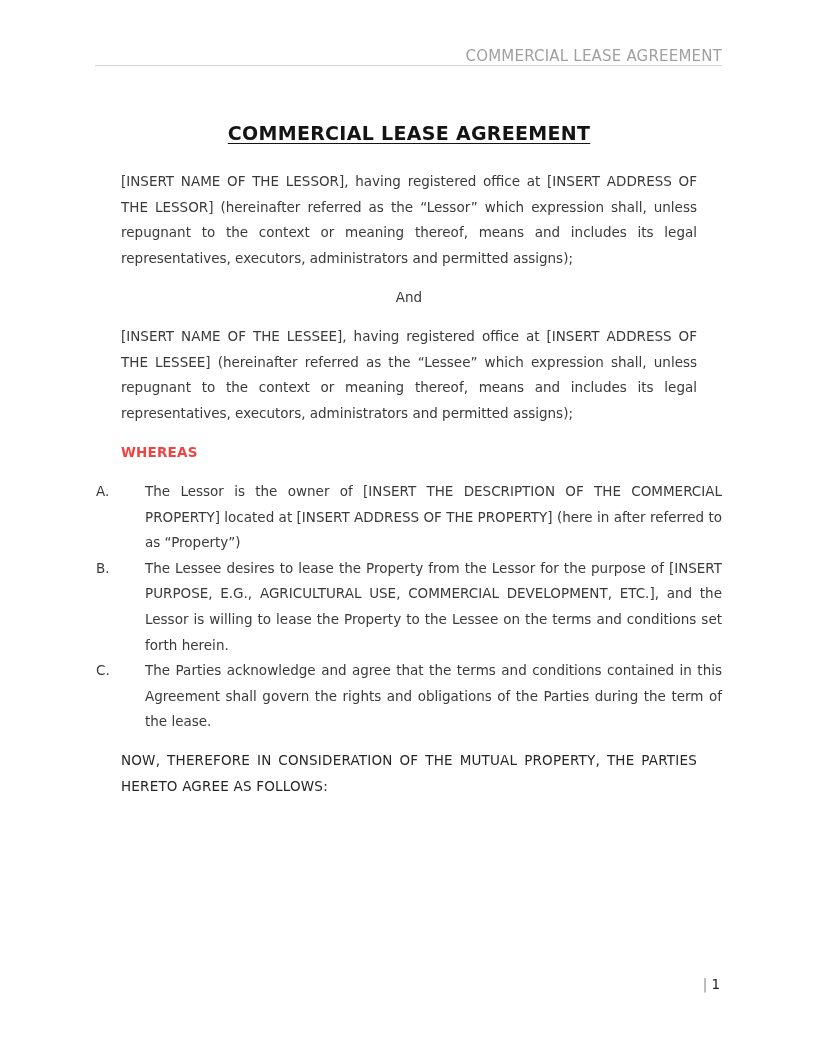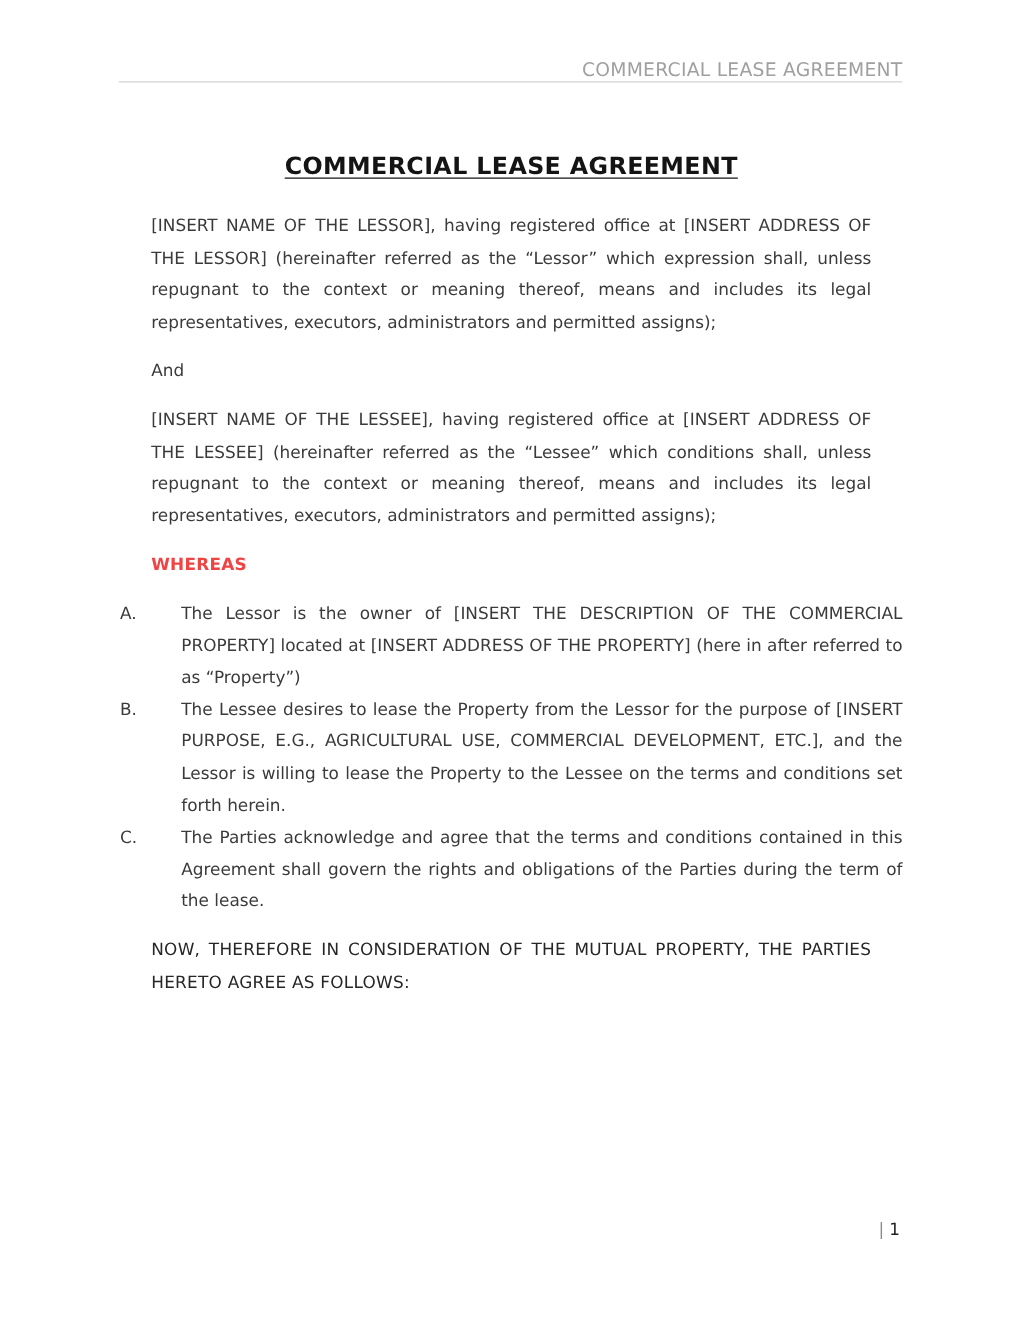--- a/index.html
+++ b/index.html
@@ -53,21 +53,21 @@
     letter-spacing: 0.3px;
     color: #141414;
     text-decoration: underline;
     text-underline-offset: 3px;
   }
   .para {
     margin: 0 25px 13.5px 25px;
     text-align: justify;
   }
   .para.plain {
-    text-align: left;
+    text-align: center;
   }
   .whereas {
     margin: 0 25px 13.5px 25px;
     font-weight: bold;
     color: #ef4444;
     letter-spacing: 0.2px;
   }
   .recital {
     display: flex;
     margin: 0;
@@ -112,21 +112,21 @@
 
   <main class="doc-body">
 
     <h1 class="doc-title">COMMERCIAL LEASE AGREEMENT</h1>
 
 
     <p class="para">[INSERT NAME OF THE LESSOR], having registered office at [INSERT ADDRESS OF THE LESSOR] (hereinafter referred as the “Lessor” which expression shall, unless repugnant to the context or meaning thereof, means and includes its legal representatives, executors, administrators and permitted assigns);</p>
 
     <p class="para plain">And</p>
 
-    <p class="para">[INSERT NAME OF THE LESSEE], having registered office at [INSERT ADDRESS OF THE LESSEE] (hereinafter referred as the “Lessee” which conditions shall, unless repugnant to the context or meaning thereof, means and includes its legal representatives, executors, administrators and permitted assigns);</p>
+    <p class="para">[INSERT NAME OF THE LESSEE], having registered office at [INSERT ADDRESS OF THE LESSEE] (hereinafter referred as the “Lessee” which expression shall, unless repugnant to the context or meaning thereof, means and includes its legal representatives, executors, administrators and permitted assigns);</p>
 
 
     <p class="whereas">WHEREAS</p>
 
     <div class="recital">
       <span class="recital-marker">A.</span>
       <span class="recital-text">The Lessor is the owner of [INSERT THE DESCRIPTION OF THE COMMERCIAL PROPERTY] located at [INSERT ADDRESS OF THE PROPERTY] (here in after referred to as “Property”)</span>
     </div>
 
     <div class="recital">

